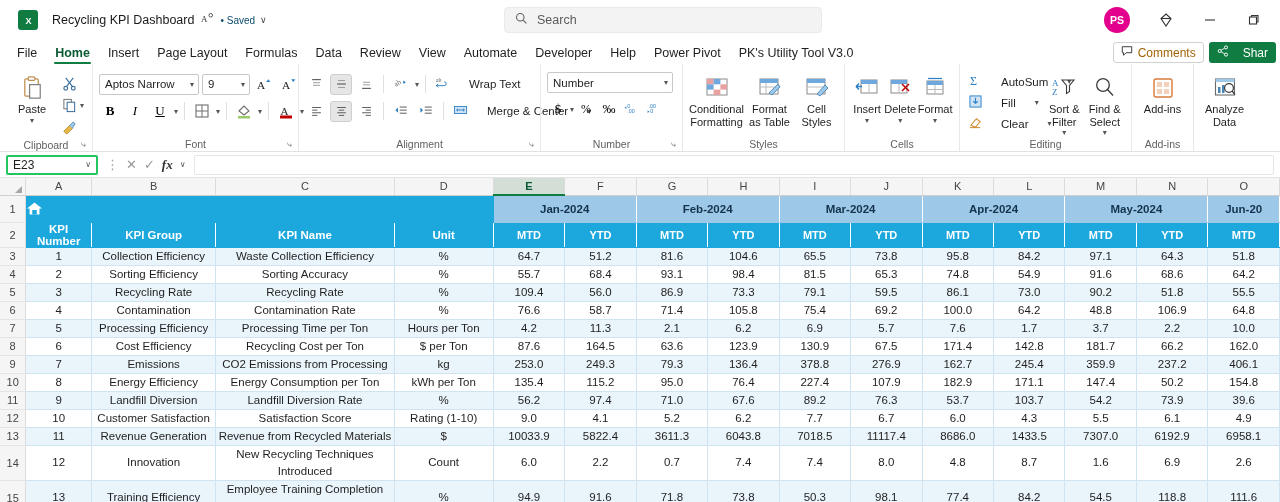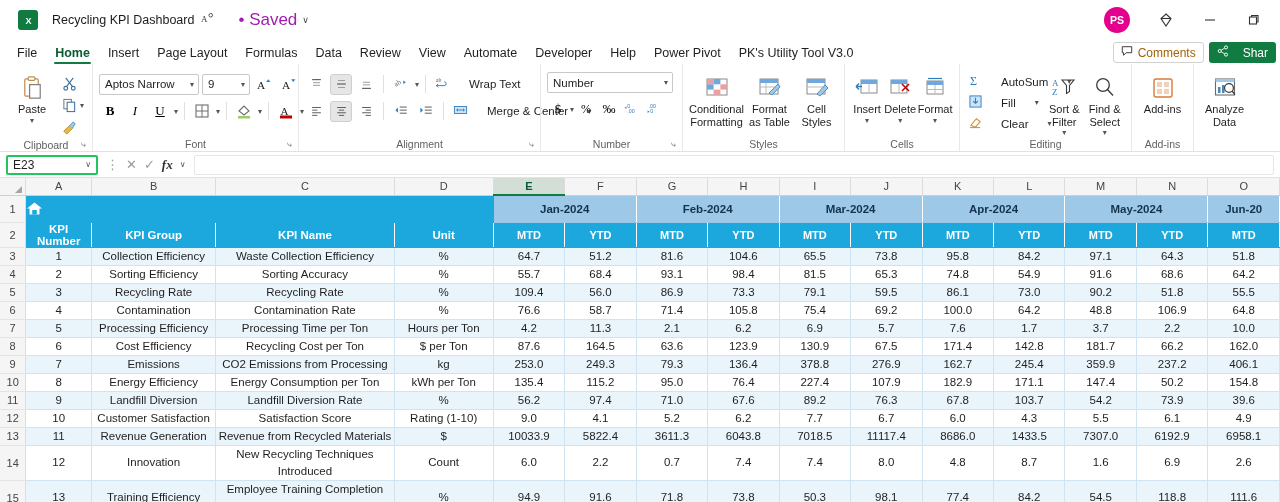--- a/index.html
+++ b/index.html
@@ -18,21 +18,21 @@
     padding: 0 8px; flex: 0 0 40px; position: relative;
   }
   .excel-logo {
     width: 20px; height: 20px; background: #107C41; border-radius: 3px;
     display: flex; align-items: center; justify-content: center;
     color: #fff; font-size: 11px; font-weight: bold; margin-left: 10px; margin-right: 14px;
     flex: 0 0 20px;
   }
   .doc-title { font-size: 12.5px; color: #1a1a1a; white-space: nowrap; }
   .autosave-mark { font-size: 12px; color: #444; margin-left: 7px; }
-  .saved-txt { font-size: 17px; color: #a21caf; margin-left: 24px; white-space: nowrap; }
+  .saved-txt { font-size: 10px; color: #0c4a6e; margin-left: 6px; white-space: nowrap; }
   .caret-sm { font-size: 9px; color: #444; margin-left: 5px; }
   .searchbox {
     position: absolute; left: 504px; width: 318px; height: 26px;
     background: #f3f3f3; border-radius: 4px; display: flex; align-items: center;
     padding: 0 10px; border: 1px solid #eaeaea;
   }
   .searchbox .ph { font-size: 12.5px; color: #5c5c5c; margin-left: 9px; }
   .tb-right { position: absolute; right: 6px; display: flex; align-items: center; gap: 4px; }
   .avatar {
     width: 26px; height: 26px; border-radius: 50%; background: #E3008C;
@@ -194,20 +194,29 @@
           <text x="0" y="12" font-size="11" fill="#333" font-family="Liberation Serif, serif">A</text>
           <circle cx="12" cy="4" r="2.2" fill="none" stroke="#333" stroke-width="1"></circle>
         </svg>
     </span>
     <span class="saved-txt">
       <span>•</span>
       <span>Saved</span>
     </span>
     <span class="caret-sm">∨</span>
 
+    <div class="searchbox">
+      <span>
+        <svg width="13" height="13" viewBox="0 0 16 16">
+            <circle cx="6.5" cy="6.5" r="4.6" fill="none" stroke="#5c5c5c" stroke-width="1.3"></circle>
+            <line x1="10" y1="10" x2="14" y2="14" stroke="#5c5c5c" stroke-width="1.3"></line>
+          </svg>
+      </span>
+      <span class="ph">Search</span>
+    </div>
 
     <div class="tb-right">
       <div class="avatar">PS</div>
       <div class="winbtn">
         <svg width="16" height="16" viewBox="0 0 16 16">
             <path d="M8 2 L13 6.5 L8 14 L3 6.5 Z" fill="none" stroke="#333" stroke-width="1.1"></path>
             <line x1="3" y1="6.5" x2="13" y2="6.5" stroke="#333" stroke-width="1.1"></line>
           </svg>
       </div>
       <div class="winbtn">
@@ -951,21 +960,21 @@
             <td class="cell band-b">9</td>
             <td class="cell band-b">Landfill Diversion</td>
             <td class="cell band-b">Landfill Diversion Rate</td>
             <td class="cell band-b">%</td>
             <td class="cell band-b">56.2</td>
             <td class="cell band-b">97.4</td>
             <td class="cell band-b">71.0</td>
             <td class="cell band-b">67.6</td>
             <td class="cell band-b">89.2</td>
             <td class="cell band-b">76.3</td>
-            <td class="cell band-b">67.8</td>
+            <td class="cell band-b">53.7</td>
             <td class="cell band-b">103.7</td>
             <td class="cell band-b">54.2</td>
             <td class="cell band-b">73.9</td>
             <td class="cell band-b">39.6</td>
           </tr>
           <tr>
             <td class="rowhead">12</td>
             <td class="cell band-a">10</td>
             <td class="cell band-a">Customer Satisfaction</td>
             <td class="cell band-a">Satisfaction Score</td>

